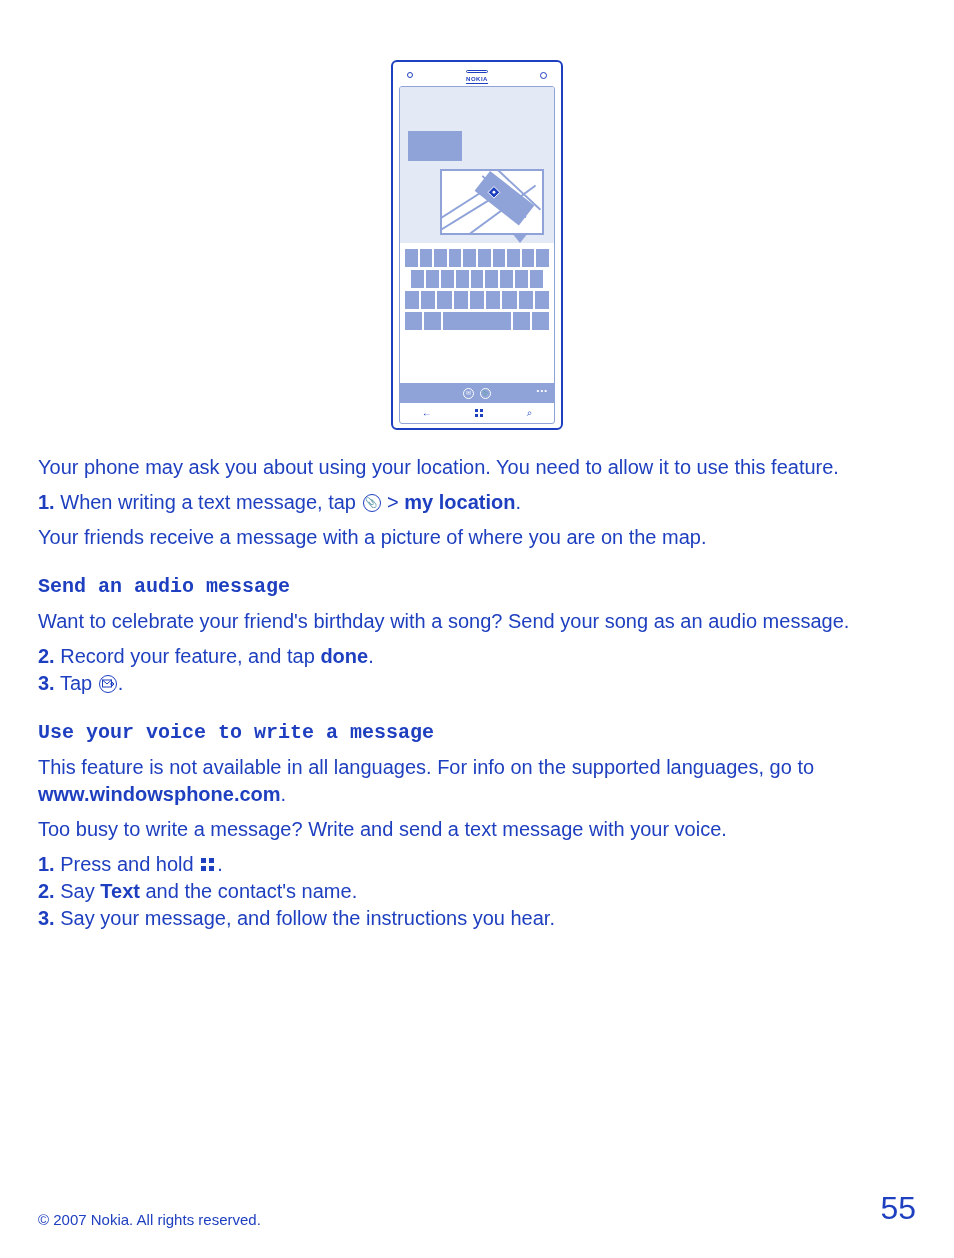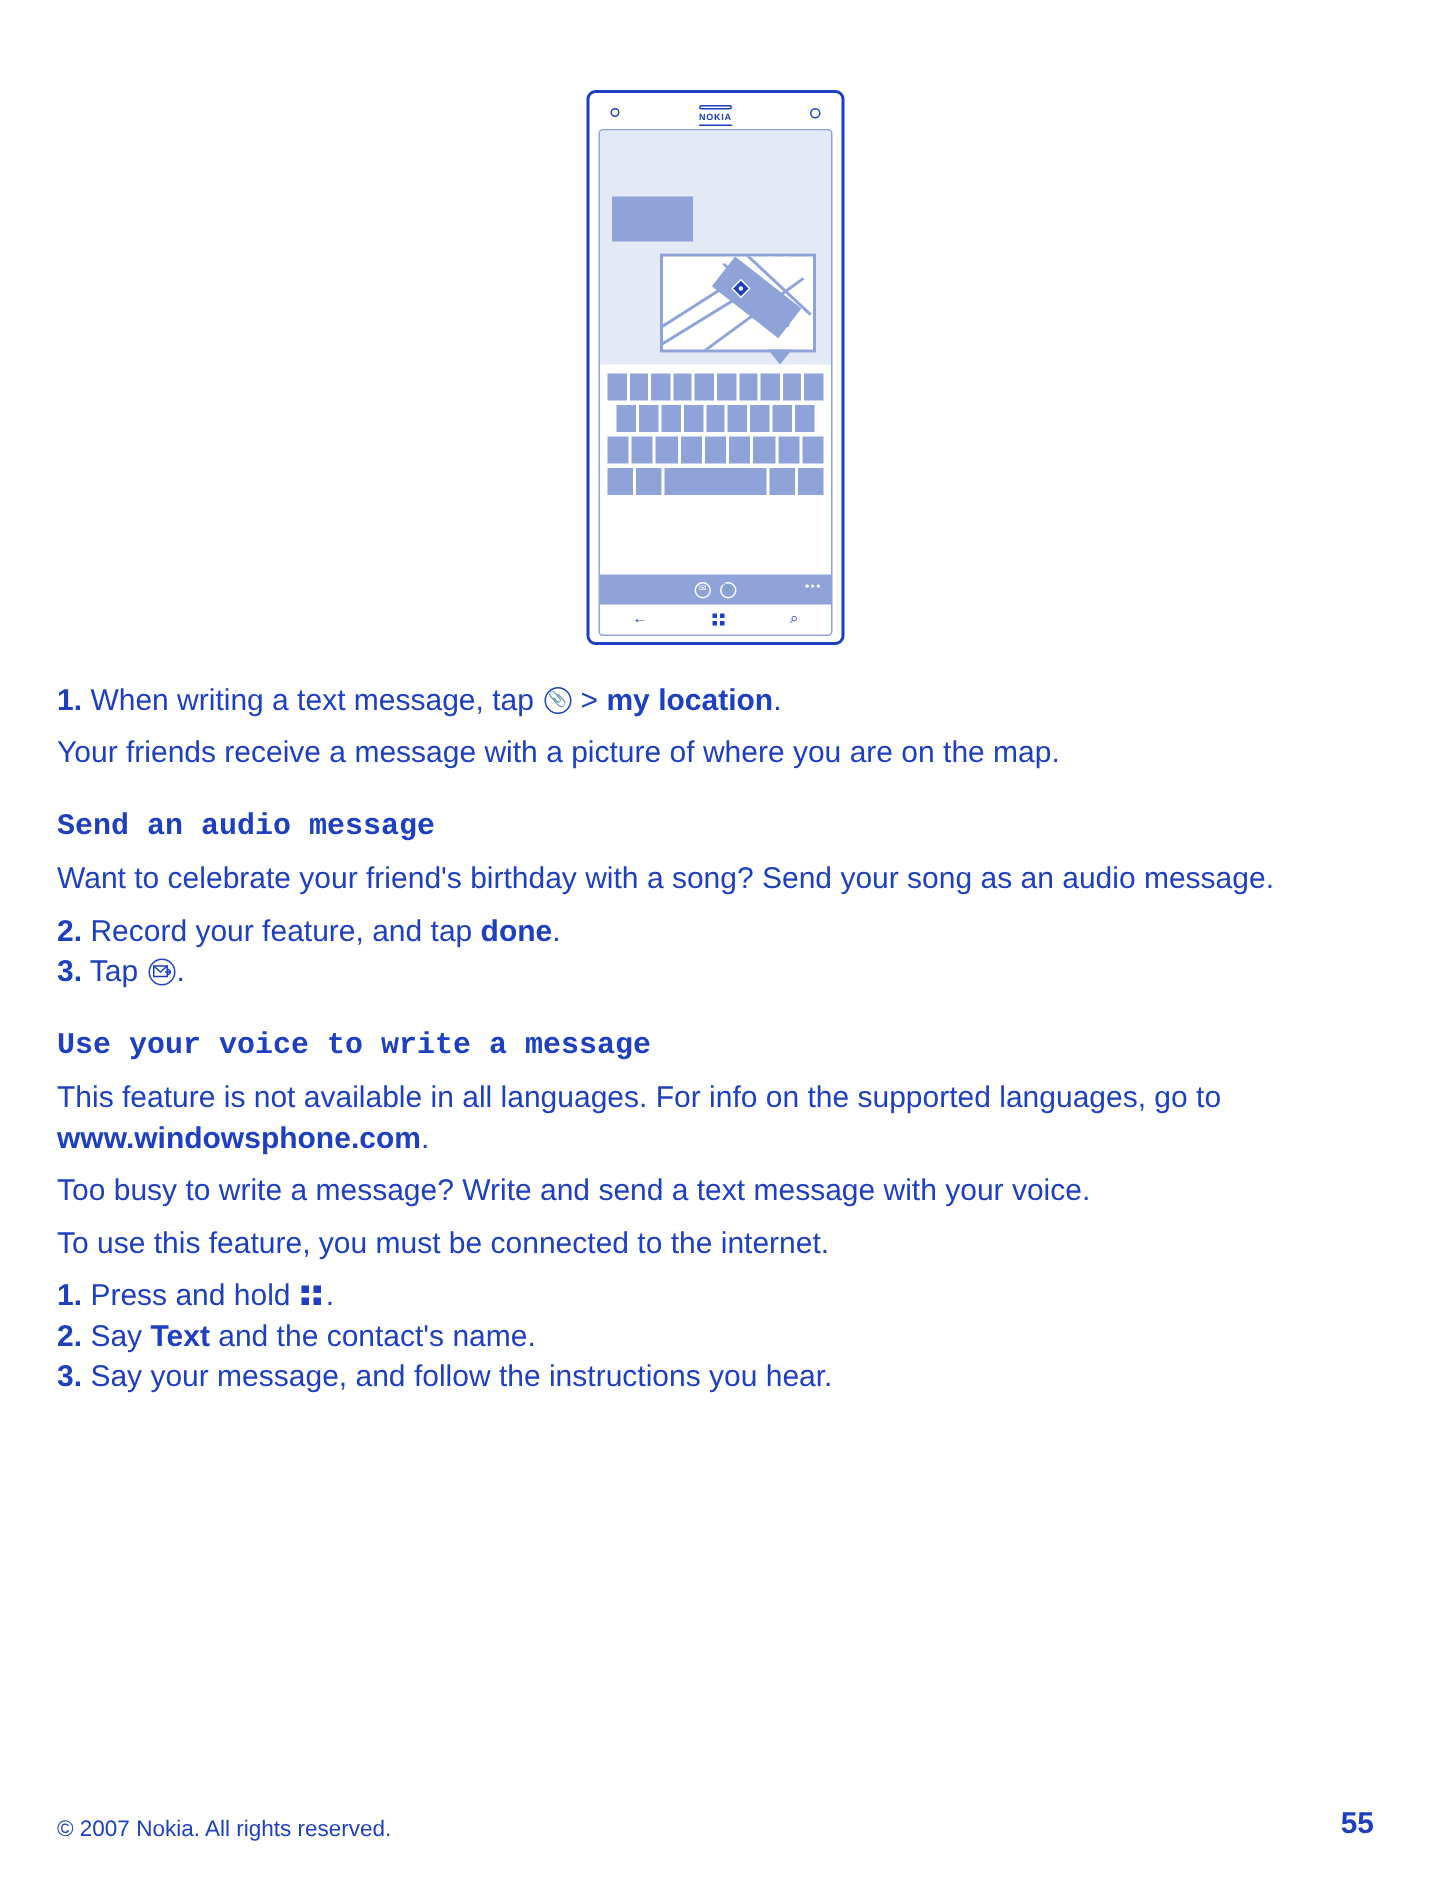--- a/index.html
+++ b/index.html
@@ -131,21 +131,21 @@
   }
 
   
   .footer{
     position:absolute;left:0;bottom:28px;width:100%;
     padding:0 38px;
     display:flex;justify-content:space-between;align-items:flex-end;
     font-size:15px;
   }
   .footer .copy{color:var(--text-blue);}
-  .footer .pg{font-size:20px;font-weight:700;color:var(--text-blue);text-align:center;}
+  .footer .pg{font-size:32px;font-weight:400;color:var(--text-blue);text-align:center;}
 </style>
 </head>
 <body>
 
 <div class="page">
 
   <div class="phone-wrap">
     <div class="phone">
       <div class="p-top">
         <span class="dot-l"></span>
@@ -233,20 +233,21 @@
         </div>
         <div class="navbar">
           <span>←</span>
           <span class="win"></span>
           <span>⌕</span>
         </div>
       </div>
     </div>
   </div>
 
+  <p>Your phone may ask you about using your location. You need to allow it to use this feature.</p>
 
   <p>
     <span class="step-num">1.</span>
     <span>When writing a text message, tap </span><span class="inline-icon">📎</span><span> &gt; </span><span class="bold">my location</span><span>.</span>
   </p>
 
 
 
   <p>Your friends receive a message with a picture of where you are on the map.</p>
 
@@ -268,21 +269,20 @@
           </svg>
         </span><span>.</span>
     </div>
   </div>
 
   <p class="heading">Use your voice to write a message</p>
   <p>
     <span>This feature is not available in all languages. For info on the supported languages, go to </span><span class="bold">www.windowsphone.com</span><span>.</span>
   </p>
   <p>Too busy to write a message? Write and send a text message with your voice.</p>
-  <p>To use this feature, you must be connected to the internet.</p>
 
   <div>
     <div>
       <span class="step-num">1.</span>
       <span>Press and hold </span><span class="win-icon"></span><span>.</span>
     </div>
     <div>
       <span class="step-num">2.</span>
       <span>Say </span><span class="bold">Text</span><span> and the contact's name.</span>
     </div>

